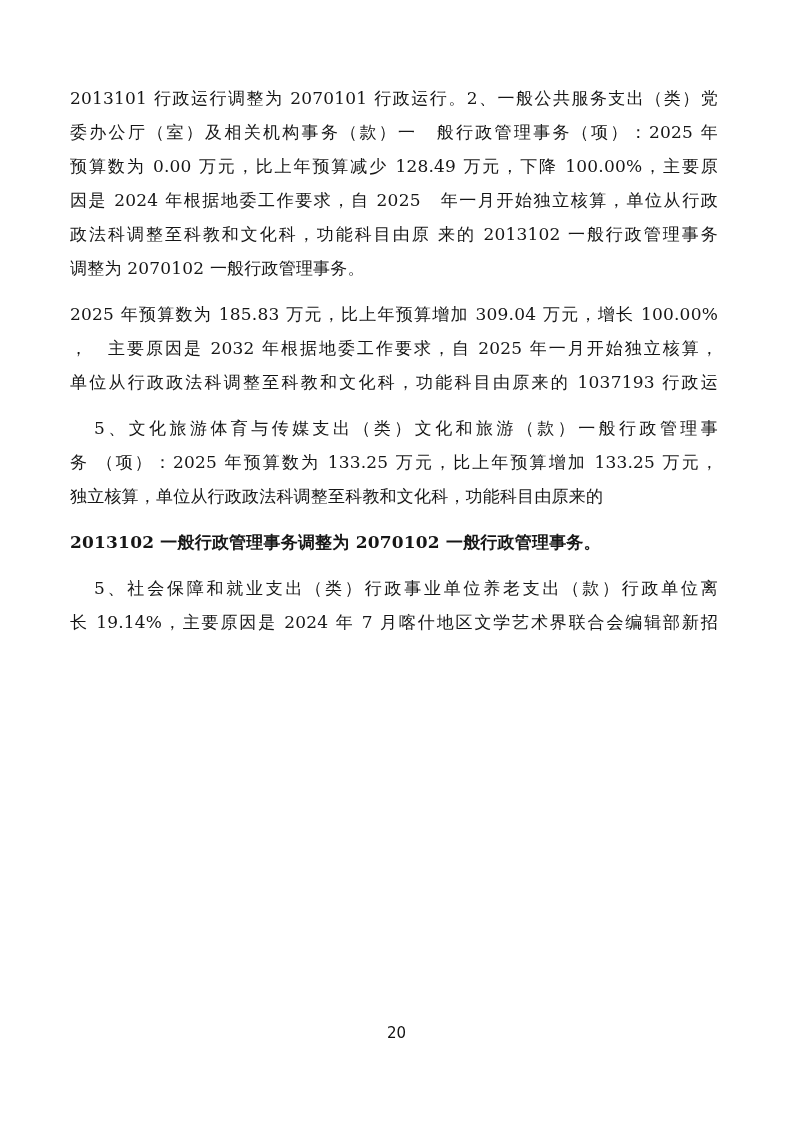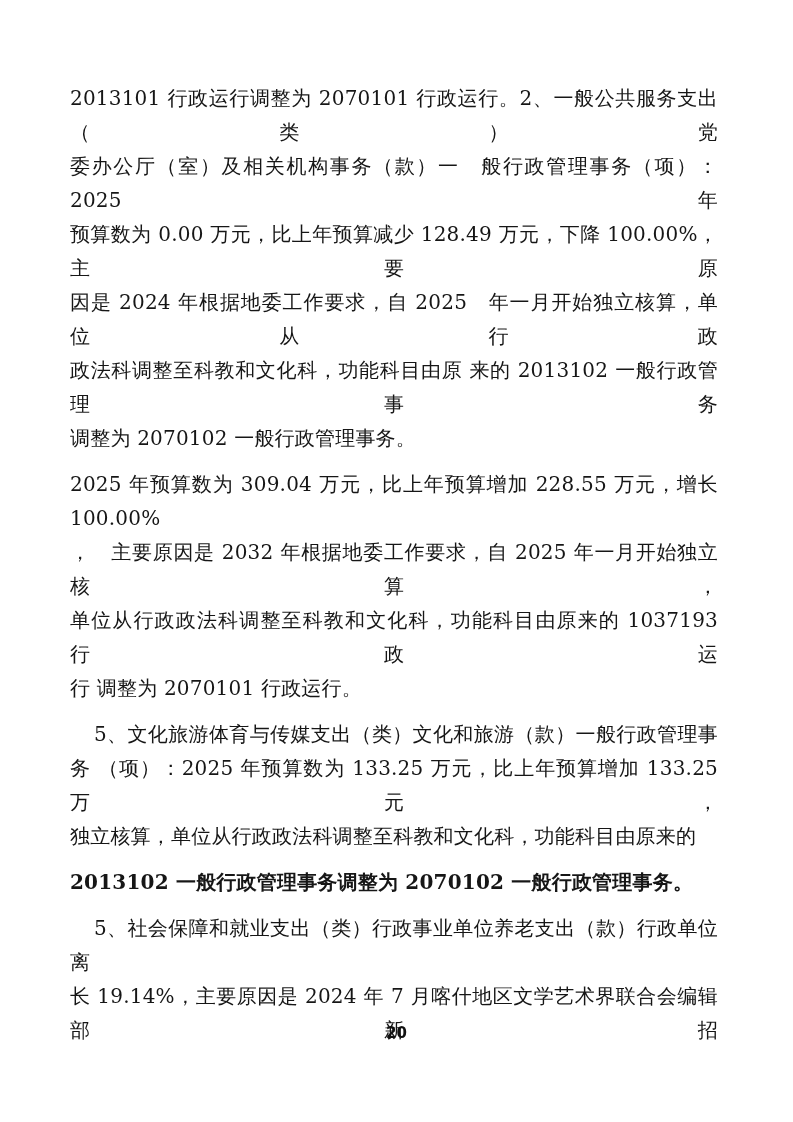--- a/index.html
+++ b/index.html
@@ -23,21 +23,21 @@
     right: 75px;
   }
   .para {
     margin: 0;
     padding: 0;
   }
   .para + .para {
     margin-top: 12px;
   }
   .line {
-    font-size: 20px;
+    font-size: 17px;
     line-height: 34px;
     white-space: normal;
     letter-spacing: 0.2px;
     text-align: left;
   }
   .line.jl {
     text-align: justify;
     text-align-last: justify;
     text-justify: inter-ideograph;
   }
@@ -50,45 +50,44 @@
   }
   .page-footer {
     position: absolute;
     top: 1023px;
     left: 0;
     width: 100%;
     text-align: center;
   }
   .page-number {
     font-family: "DejaVu Sans", "Liberation Sans", sans-serif;
-    font-weight: bold;
+    font-weight: normal;
     font-size: 15px;
     color: #111111;
   }
 </style>
 </head>
 <body>
 
 <div class="page">
   <main class="body-text">
 
     <section class="para">
       <div class="line jl">2013101 行政运行调整为 2070101 行政运行。2、一般公共服务支出（类）党</div>
       <div class="line jl">委办公厅（室）及相关机构事务（款）一　般行政管理事务（项）：2025 年</div>
       <div class="line jl">预算数为 0.00 万元，比上年预算减少 128.49 万元，下降 100.00%，主要原</div>
       <div class="line jl">因是 2024 年根据地委工作要求，自 2025　年一月开始独立核算，单位从行政</div>
       <div class="line jl">政法科调整至科教和文化科，功能科目由原 来的 2013102 一般行政管理事务</div>
       <div class="line">调整为 2070102 一般行政管理事务。</div>
     </section>
 
     <section class="para">
-      <div class="line jl">2025 年预算数为 309.04 万元，比上年预算增加 228.55 万元，增长 100.00%</div>
+      <div class="line jl">2025 年预算数为 185.83 万元，比上年预算增加 309.04 万元，增长 100.00%</div>
       <div class="line jl">，　主要原因是 2032 年根据地委工作要求，自 2025 年一月开始独立核算，</div>
       <div class="line jl">单位从行政政法科调整至科教和文化科，功能科目由原来的 1037193 行政运</div>
-      <div class="line">行 调整为 2070101 行政运行。</div>
     </section>
 
     <section class="para">
       <div class="line jl indent">5、文化旅游体育与传媒支出（类）文化和旅游（款）一般行政管理事</div>
       <div class="line jl">务 （项）：2025 年预算数为 133.25 万元，比上年预算增加 133.25 万元，</div>
       <div class="line">独立核算，单位从行政政法科调整至科教和文化科，功能科目由原来的</div>
       <div class="line gap">2013102 一般行政管理事务调整为 2070102 一般行政管理事务。</div>
     </section>
 
     <section class="para">

